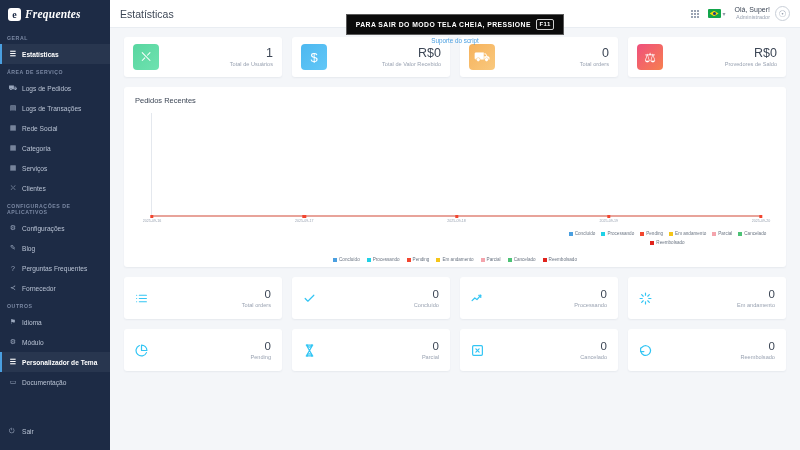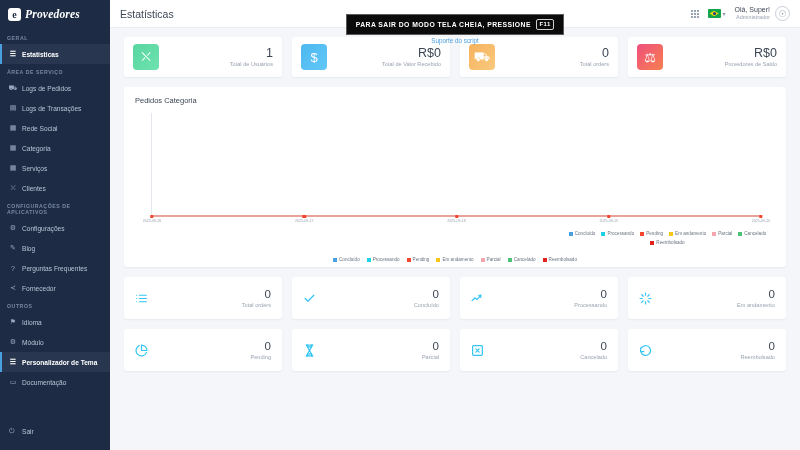--- a/index.html
+++ b/index.html
@@ -214,21 +214,21 @@
   svg { display: block; }
 </style>
 </head>
 <body>
 
 <div class="app">
 
   <aside class="sidebar">
     <div class="brand">
       <span class="brand-mark">e</span>
-      <span class="brand-text">Provedores</span>
+      <span class="brand-text">Frequentes</span>
     </div>
     <nav class="nav" id="nav-root">
         <div class="nav-section">GERAL</div>
         <div class="nav-item active">
           <span class="ico">☰</span>
           <span>Estatísticas</span>
         </div>
         <div class="nav-section">ÁREA DE SERVIÇO</div>
         <div class="nav-item">
           <span class="ico">⛟</span>
@@ -364,21 +364,21 @@
           <div class="card-top">
             <div class="card-icon" style="background: linear-gradient(135deg, rgb(239, 79, 125), rgb(247, 128, 79));">⚖</div>
             <div class="card-top-body">
               <div class="card-top-value">R$0</div>
               <div class="card-top-label">Provedores de Saldo</div>
             </div>
           </div>
         </div>
 
       <section class="panel">
-        <div class="panel-title">Pedidos Categoria</div>
+        <div class="panel-title">Pedidos Recentes</div>
         <div class="chart-area">
           <div class="y-axis"></div>
           <div class="plot" id="chart-plot">
             <div class="zero-line"></div>
           <div class="marker" style="left: 0%; background: rgb(242, 70, 47);"></div>
               <div class="marker" style="left: 25%; background: rgb(242, 70, 47);"></div>
               <div class="marker" style="left: 50%; background: rgb(242, 70, 47);"></div>
               <div class="marker" style="left: 75%; background: rgb(242, 70, 47);"></div>
               <div class="marker" style="left: 100%; background: rgb(242, 70, 47);"></div>
             </div>

